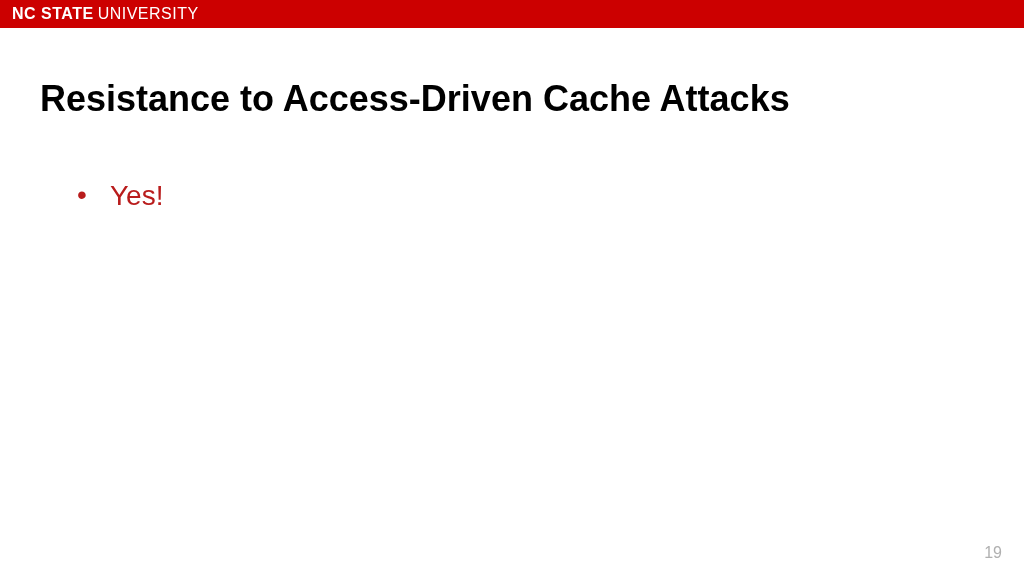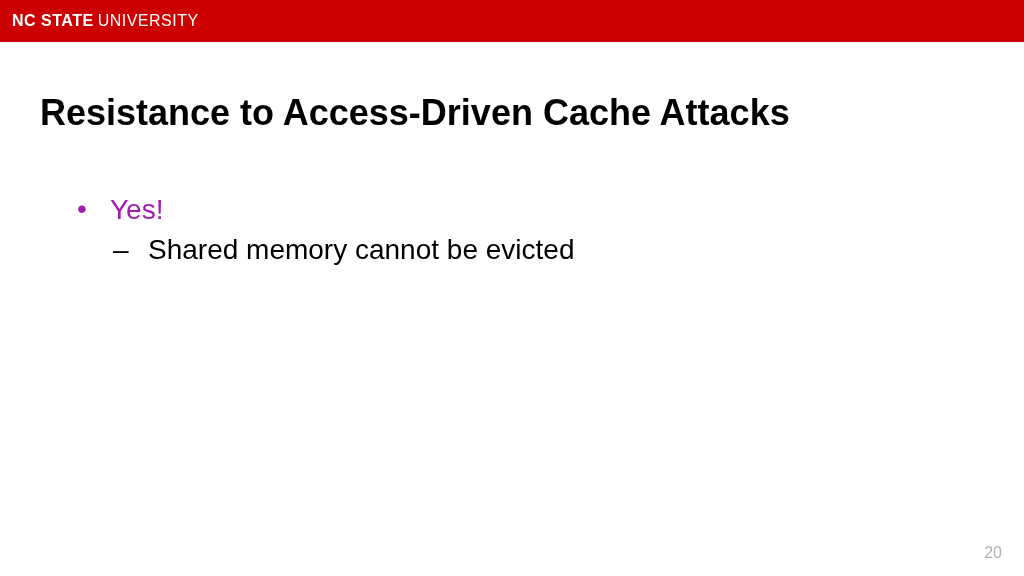--- a/index.html
+++ b/index.html
@@ -10,21 +10,21 @@
     body {
       width: 1024px;
       height: 576px;
       font-family: Arial, Helvetica, sans-serif;
       background: #ffffff;
       position: relative;
       overflow: hidden;
     }
     .header-bar {
       background: #cc0000;
-      height: 42px;
+      height: 28px;
       display: flex;
       align-items: center;
       padding-left: 12px;
     }
     .brand {
       color: #ffffff;
       font-size: 16px;
       letter-spacing: 0.5px;
     }
     .brand-bold {
@@ -42,21 +42,21 @@
       margin-top: 50px;
       padding: 0 40px;
     }
     .content-area {
       margin-top: 60px;
       padding-left: 75px;
       padding-right: 40px;
     }
     .bullet-l1 {
       font-size: 28px;
-      color: #a21caf;
+      color: #b91c1c;
       list-style: none;
       position: relative;
       padding-left: 35px;
       margin-bottom: 8px;
     }
     .bullet-l1::before {
       content: "•";
       position: absolute;
       left: 2px;
       top: -1px;
@@ -92,17 +92,16 @@
   <div class="brand">
     <span class="brand-bold">NC STATE</span><span class="brand-light">UNIVERSITY</span>
   </div>
 </div>
 
 <h1 class="slide-title">Resistance to Access-Driven Cache Attacks</h1>
 
 <div class="content-area">
   <ul>
     <li class="bullet-l1">Yes!</li>
-    <li class="bullet-l2">Shared memory cannot be evicted</li>
   </ul>
 </div>
 
-<div class="page-number">20</div>
+<div class="page-number">19</div>
 
 </body></html>

